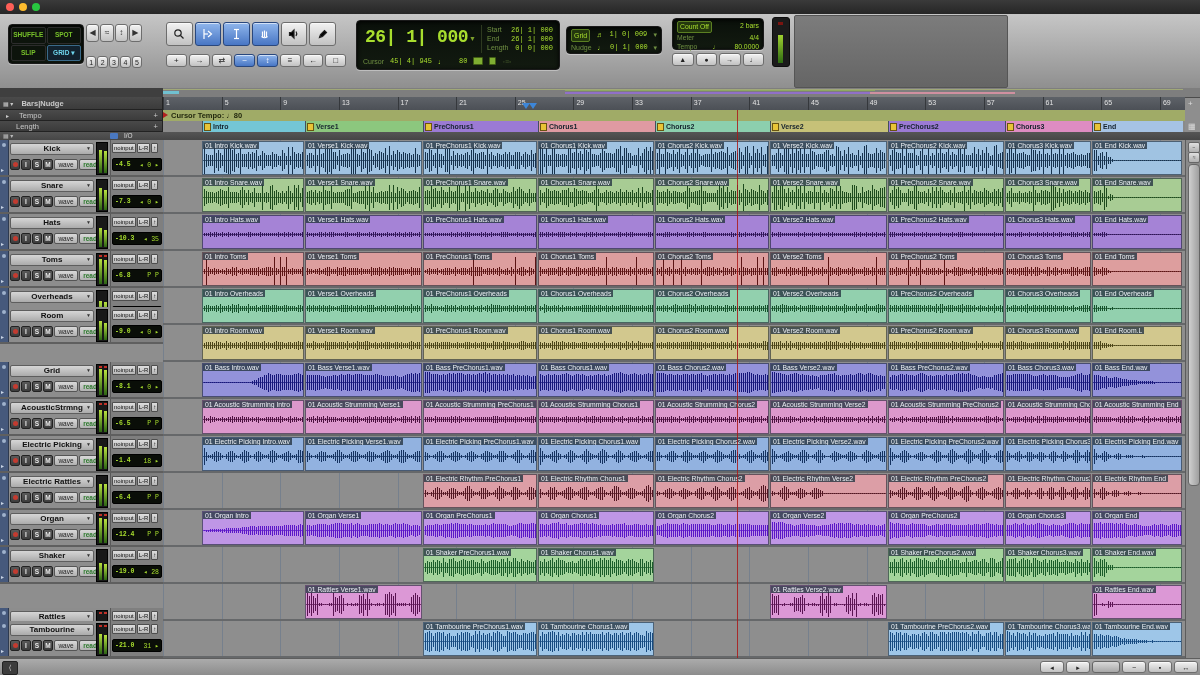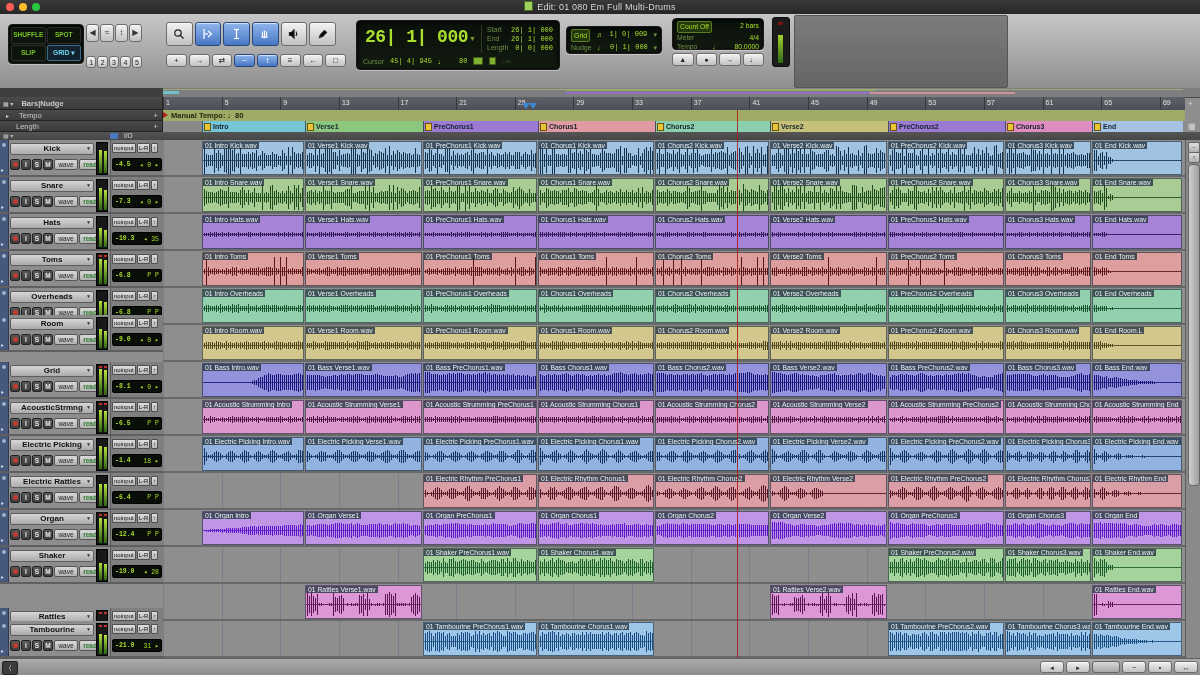--- a/index.html
+++ b/index.html
@@ -110,21 +110,20 @@
   #hscroll .tbtn{width:22px;font-size:7px;text-align:center;line-height:11px;color:#222}
   #hthumb{flex:1;background:linear-gradient(#d8d8d8,#a8a8a8);border:1px solid #666;border-radius:3px}
 </style>
 </head>
 <body>
 
 <div id="titlebar" class="abs">
   <div class="abs tl" style="left:6px;background:#ff5f57"></div>
   <div class="abs tl" style="left:19px;background:#febc2e"></div>
   <div class="abs tl" style="left:32px;background:#28c840"></div>
-  <div class="abs" id="titletext"><span id="titleicon"></span><span>Edit: 01 080 Em Full Multi-Drums</span></div>
 </div>
 
 <div id="toolbar" class="abs">
   <div id="modes" class="abs lcd">
       <div class="mode">SHUFFLE</div>
       <div class="mode">SPOT</div>
       <div class="mode">SLIP</div>
       <div class="mode active">GRID ▾</div>
     </div>
   <div id="zoomrow" class="abs">
@@ -323,21 +322,21 @@
     <span class="barno" style="left: 882.6px;">61</span>
     <div class="bartick" style="left: 938.24px;"></div>
     <span class="barno" style="left: 941.24px;">65</span>
     <div class="bartick" style="left: 996.88px;"></div>
     <span class="barno" style="left: 999.88px;">69</span>
     <div class="instri" style="left: 359px;"></div>
     <div class="instri" style="left: 366px;"></div>
   </div>
 <div id="temporuler" class="abs">
   <div id="tempoarrow" class="abs"></div>
-  <div id="tempotext" class="abs"><span>Manual Tempo:</span> <span>♩</span><span>80</span></div>
+  <div id="tempotext" class="abs"><span>Cursor Tempo:</span> <span>♩</span><span>80</span></div>
 </div>
 <div id="markerruler" class="abs">
     <div class="mreg" style="left: 39px; width: 103px; background: rgb(116, 198, 214);">
       <span class="mflag"></span>
       <span class="mname">Intro</span>
     </div>
     <div class="mreg" style="left: 142px; width: 118px; background: rgb(140, 199, 126);">
       <span class="mflag"></span>
       <span class="mname">Verse1</span>
     </div>
@@ -531,21 +530,21 @@
             <span class="iobtn">noinput</span>
             <span class="iobtn">L-R</span>
             <span class="iobtn">↑</span>
           </div>
           <div class="iolcd">
             <span class="volv mono">-6.8</span>
             <span class="panv mono">P  P</span>
           </div>
         </div>
       </div>
-      <div class="trow" style="top: 175px;">
+      <div class="trow" style="top: 167px;">
         <div class="cstrip">
           <div class="cdot"></div>
           <div class="carr">▸</div>
         </div>
         <div class="namebox">Room</div>
         <div class="namedrop">▼</div>
         <div class="ismrow">
           <div class="ism rec"><span></span></div>
           <div class="ism">I</div>
           <div class="ism">S</div>

